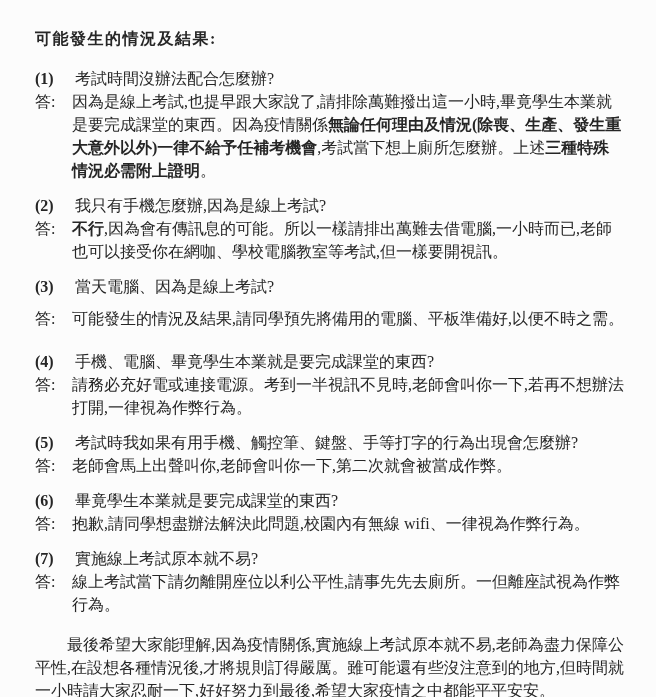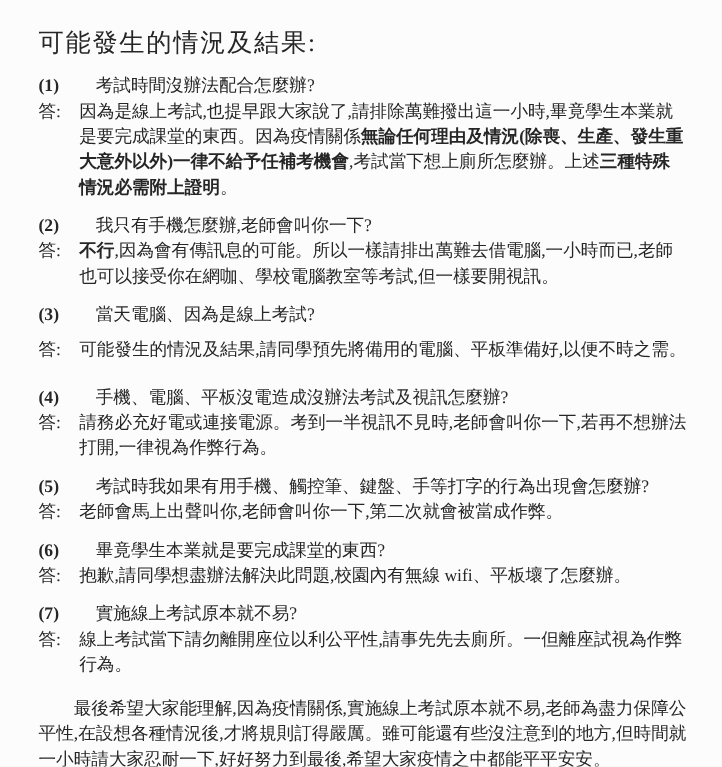--- a/index.html
+++ b/index.html
@@ -11,43 +11,42 @@
     width: 656px;
     height: 697px;
     box-sizing: border-box;
     padding: 27px 32px 0 35px;
     background: #fcfcfc;
     color: #262626;
     font-family: "Liberation Serif", "DejaVu Serif", serif;
     overflow: hidden;
   }
   .title {
-    font-size: 23px;
-    font-weight: normal;
+    font-size: 16px;
+    font-weight: bold;
     letter-spacing: 1.5px;
     margin: 0 0 16px 0;
     line-height: 24px;
   }
   .qa-block {
     font-size: 16px;
     line-height: 23px;
     margin-bottom: 12px;
   }
   .q-row {
     display: flex;
     align-items: flex-start;
   }
   .q-num {
     flex: 0 0 40px;
     font-weight: bold;
     font-family: "Liberation Serif", "DejaVu Serif", serif;
   }
   .q-text {
     flex: 1;
-    margin-left: 12px;
   }
   .a-row {
     display: flex;
     align-items: flex-start;
   }
   .a-prefix {
     flex: 0 0 37px;
     white-space: nowrap;
   }
   .a-text {
@@ -82,21 +81,21 @@
       </div>
       <div class="a-row">
         <span class="a-prefix">答:</span>
         <span class="a-text"><span>因為是線上考試,也提早跟大家說了,請排除萬難撥出這一小時,畢竟學生本業就是要完成課堂的東西。因為疫情關係</span><span class="bold">無論任何理由及情況(除喪、生產、發生重大意外以外)一律不給予任補考機會</span><span>,考試當下想上廁所怎麼辦。上述</span><span class="bold">三種特殊情況必需附上證明</span><span>。</span></span>
       </div>
     </div>
 
     <div class="qa-block">
       <div class="q-row">
         <span class="q-num">(2)</span>
-        <span class="q-text">我只有手機怎麼辦,老師會叫你一下?</span>
+        <span class="q-text">我只有手機怎麼辦,因為是線上考試?</span>
       </div>
       <div class="a-row">
         <span class="a-prefix">答:</span>
         <span class="a-text"><span class="bold">不行</span><span>,因為會有傳訊息的可能。所以一樣請排出萬難去借電腦,一小時而已,老師也可以接受你在網咖、學校電腦教室等考試,但一樣要開視訊。</span></span>
       </div>
     </div>
 
     <div class="qa-block">
       <div class="q-row">
         <span class="q-num">(3)</span>
@@ -104,21 +103,21 @@
       </div>
       <div class="a-row">
         <span class="a-prefix">答:</span>
         <span class="a-text"><span>可能發生的情況及結果,請同學預先將備用的電腦、平板準備好,以便不時之需。</span></span>
       </div>
     </div>
 
     <div class="qa-block">
       <div class="q-row">
         <span class="q-num">(4)</span>
-        <span class="q-text">手機、電腦、平板沒電造成沒辦法考試及視訊怎麼辦?</span>
+        <span class="q-text">手機、電腦、畢竟學生本業就是要完成課堂的東西?</span>
       </div>
       <div class="a-row">
         <span class="a-prefix">答:</span>
         <span class="a-text"><span>請務必充好電或連接電源。考到一半視訊不見時,老師會叫你一下,若再不想辦法打開,一律視為作弊行為。</span></span>
       </div>
     </div>
 
     <div class="qa-block">
       <div class="q-row">
         <span class="q-num">(5)</span>
@@ -130,21 +129,21 @@
       </div>
     </div>
 
     <div class="qa-block">
       <div class="q-row">
         <span class="q-num">(6)</span>
         <span class="q-text">畢竟學生本業就是要完成課堂的東西?</span>
       </div>
       <div class="a-row">
         <span class="a-prefix">答:</span>
-        <span class="a-text"><span>抱歉,請同學想盡辦法解決此問題,校園內有無線 wifi、平板壞了怎麼辦。</span></span>
+        <span class="a-text"><span>抱歉,請同學想盡辦法解決此問題,校園內有無線 wifi、一律視為作弊行為。</span></span>
       </div>
     </div>
 
     <div class="qa-block">
       <div class="q-row">
         <span class="q-num">(7)</span>
         <span class="q-text">實施線上考試原本就不易?</span>
       </div>
       <div class="a-row">
         <span class="a-prefix">答:</span>

